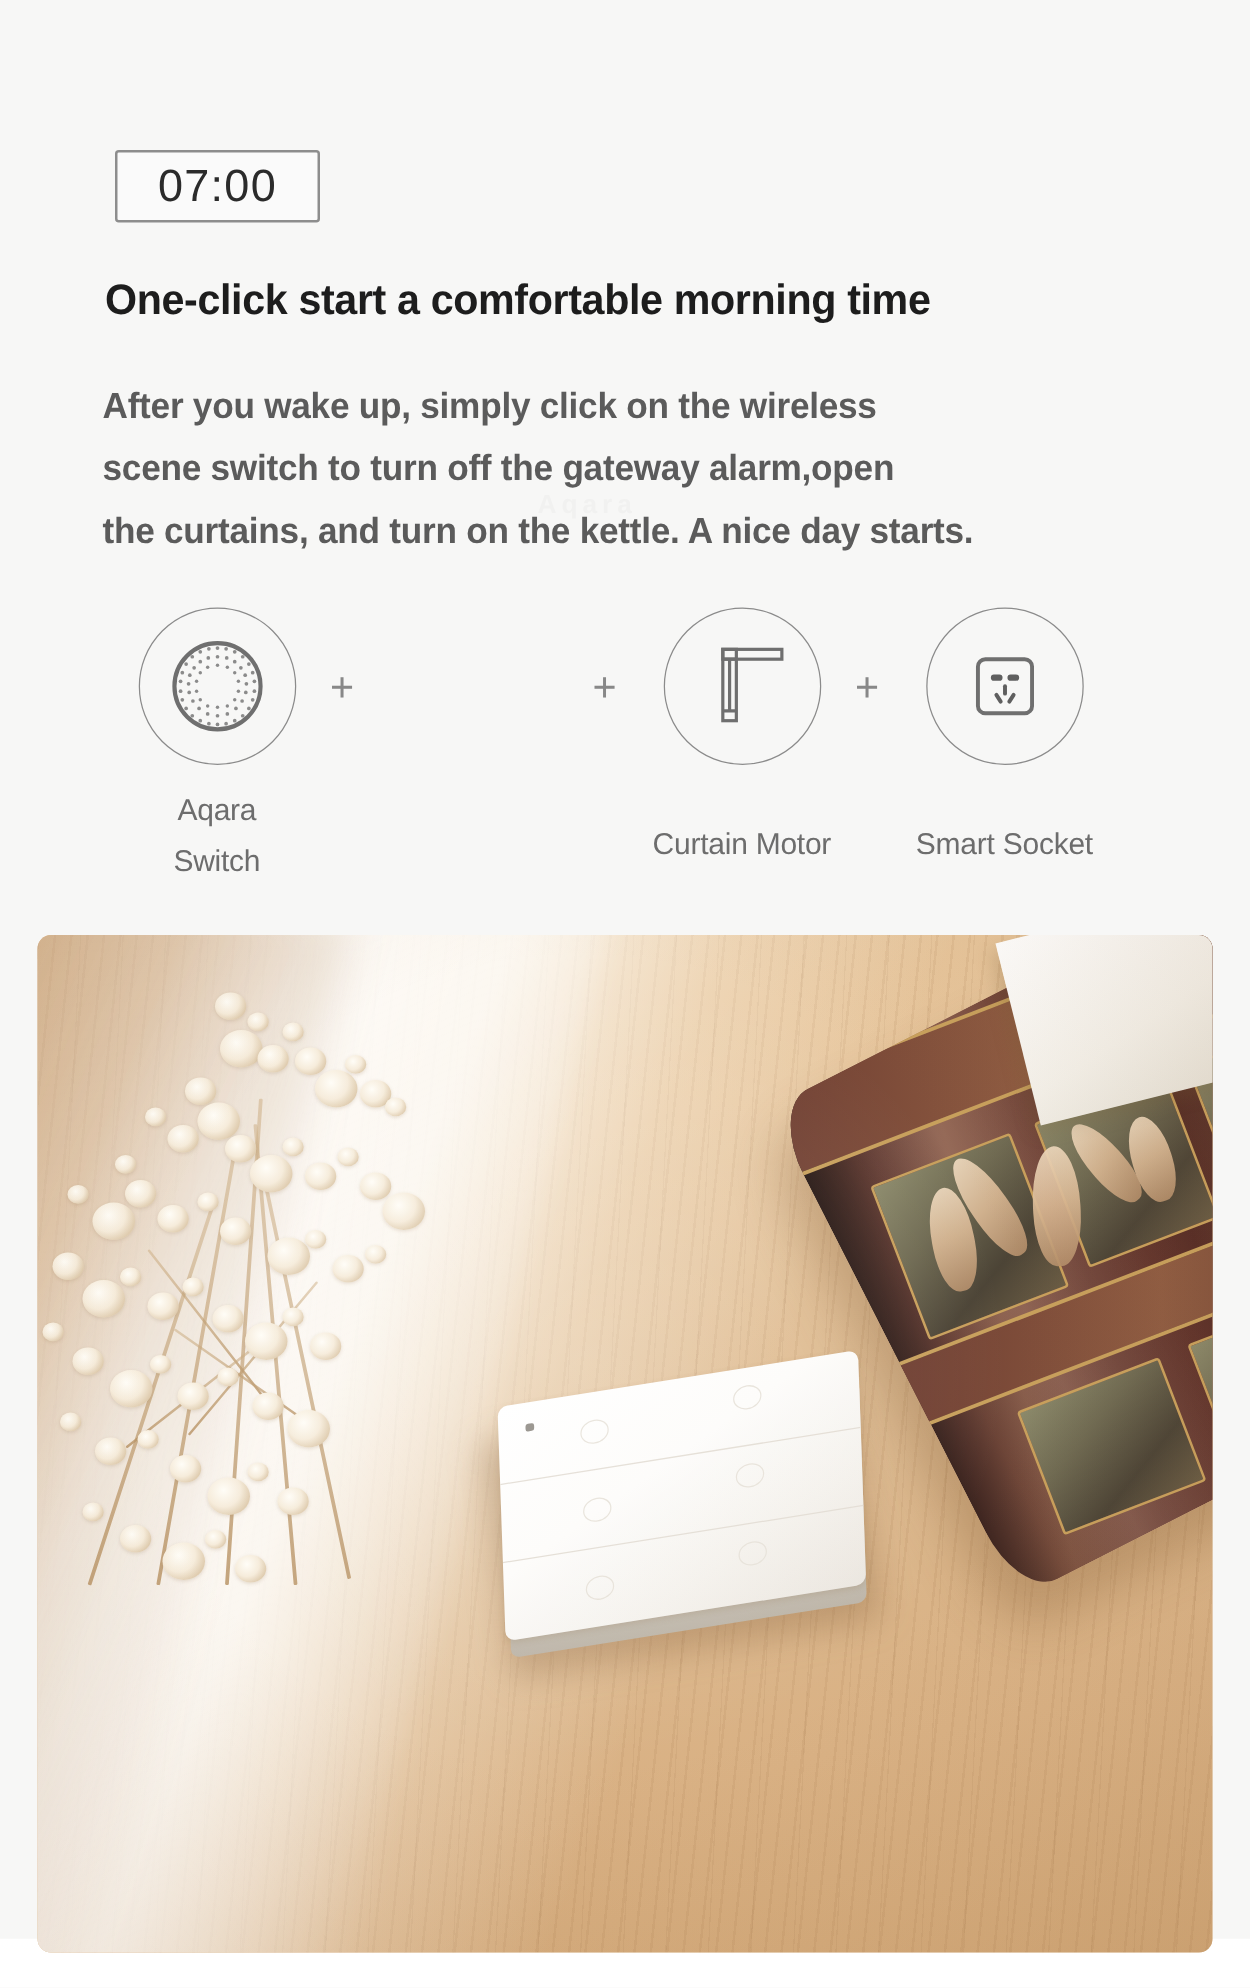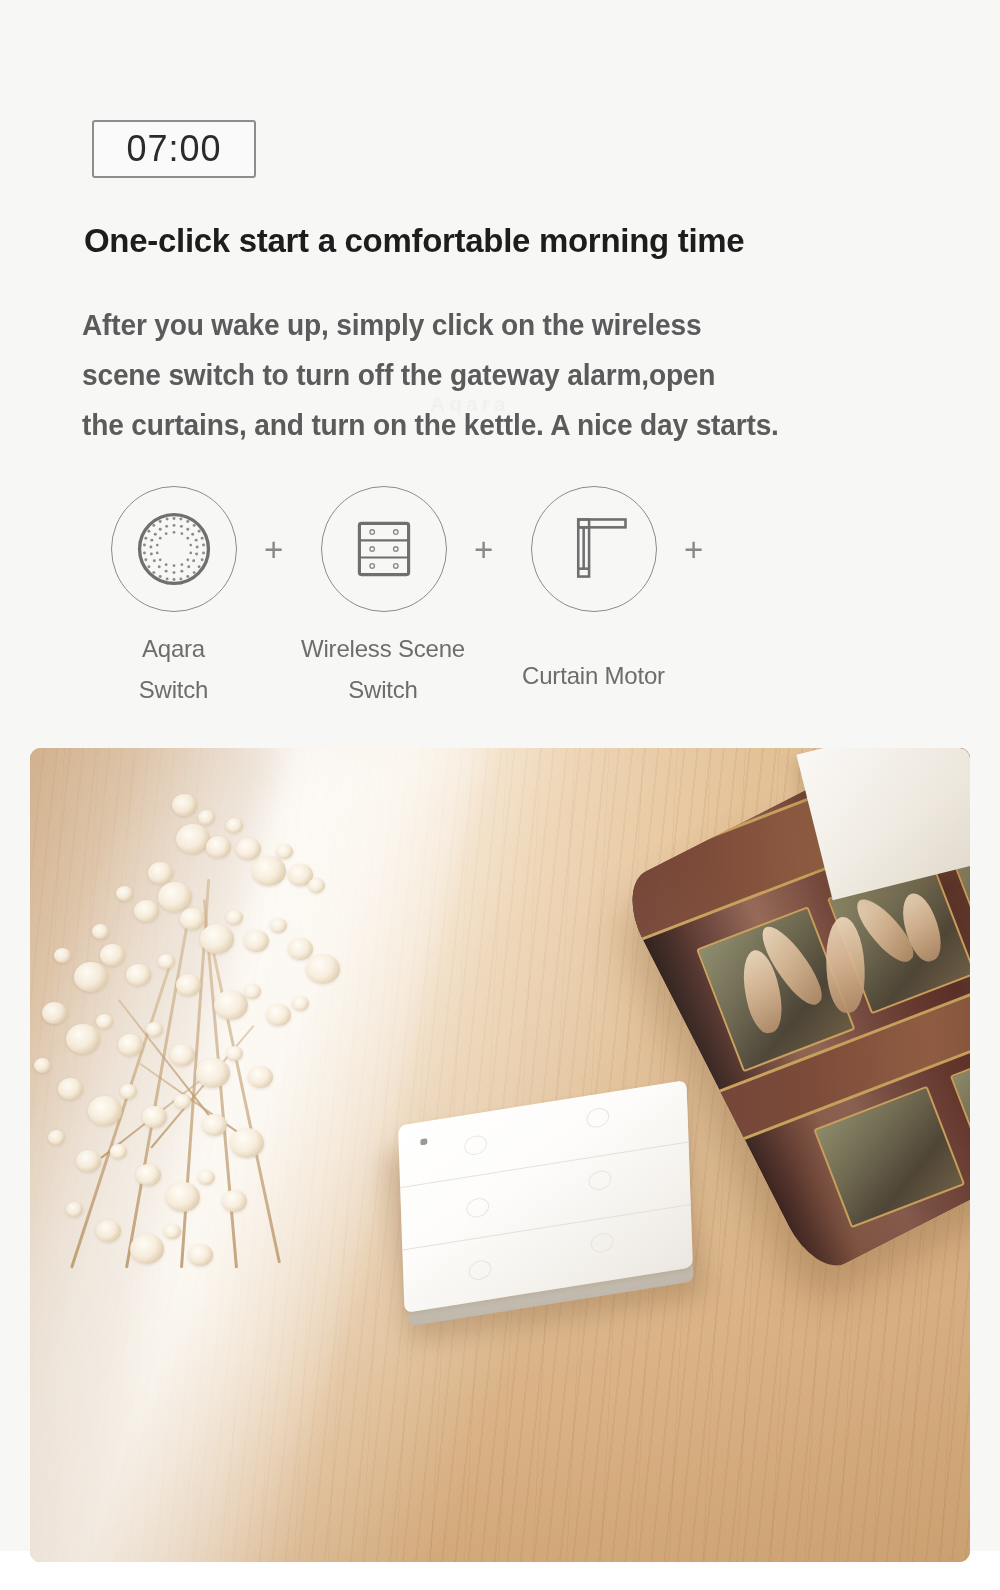--- a/index.html
+++ b/index.html
@@ -436,59 +436,57 @@
             <circle cx="63" cy="80" r="1.4"></circle>
           </g>
         </svg>
       </div>
       <div class="device-label label-narrow">
         <div>Aqara</div>
         <div>Switch</div>
       </div>
     </div>
 
-    <div class="device device-1">
-      <div class="icon-circle">
-        <svg width="126" height="126" viewBox="0 0 126 126" aria-hidden="true">
-          <rect x="38" y="37" width="50" height="52" rx="2" fill="none" stroke="#6f6f6f" stroke-width="3.2"></rect>
-          <line x1="38" y1="54.3" x2="88" y2="54.3" stroke="#6f6f6f" stroke-width="2.2"></line>
-          <line x1="38" y1="71.6" x2="88" y2="71.6" stroke="#6f6f6f" stroke-width="2.2"></line>
-          <g fill="none" stroke="#8b8b8b" stroke-width="1.4">
-            <circle cx="51" cy="45.8" r="2.3"></circle>
-              <circle cx="75" cy="45.8" r="2.3"></circle>
-            <circle cx="51" cy="63" r="2.3"></circle>
-              <circle cx="75" cy="63" r="2.3"></circle>
-            <circle cx="51" cy="80.2" r="2.3"></circle>
-              <circle cx="75" cy="80.2" r="2.3"></circle>
-          </g>
-        </svg>
-      </div>
-      <div class="device-label label-wide">
-        <div>Wireless Scene</div>
-        <div>Switch</div>
-      </div>
-    </div>
 
     <div class="device device-2">
       <div class="icon-circle">
         <svg width="126" height="126" viewBox="0 0 126 126" aria-hidden="true">
           <g fill="none" stroke="#6f6f6f" stroke-width="2.6">
             <rect x="47" y="33" width="48" height="8"></rect>
             <rect x="47" y="33" width="11" height="58"></rect>
             <line x1="47" y1="41" x2="58" y2="41"></line>
             <line x1="47" y1="83" x2="58" y2="83"></line>
             <line x1="52.5" y1="41" x2="52.5" y2="83"></line>
           </g>
         </svg>
       </div>
       <div class="device-label label-mid">
         <div>Curtain Motor</div>
       </div>
     </div>
 
+    <div class="device device-3">
+      <div class="icon-circle">
+        <svg width="126" height="126" viewBox="0 0 126 126" aria-hidden="true">
+          <rect x="41" y="41" width="44" height="44" rx="6" fill="none" stroke="#6f6f6f" stroke-width="3.2"></rect>
+          <g stroke="#5f5f5f" stroke-width="5" stroke-linecap="round">
+            <line x1="54" y1="56" x2="58.5" y2="56"></line>
+            <line x1="67.5" y1="56" x2="72" y2="56"></line>
+          </g>
+          <g stroke="#5f5f5f" stroke-width="3.2" stroke-linecap="round">
+            <line x1="63" y1="63" x2="63" y2="69"></line>
+            <line x1="56" y1="70" x2="59.5" y2="75.5"></line>
+            <line x1="70" y1="70" x2="66.5" y2="75.5"></line>
+          </g>
+        </svg>
+      </div>
+      <div class="device-label label-mid">
+        <div>Smart Socket</div>
+      </div>
+    </div>
 
     <span class="plus plus-0">+</span>
     <span class="plus plus-1">+</span>
     <span class="plus plus-2">+</span>
   </div>
 
   <div class="photo">
     <div class="wood"></div>
     <div class="sun-shaft"></div>
     <div class="shadow-wedge"></div>

